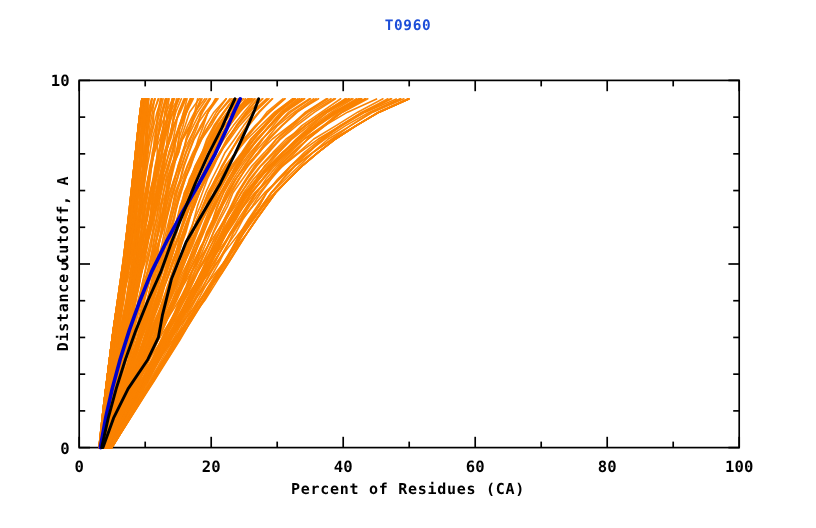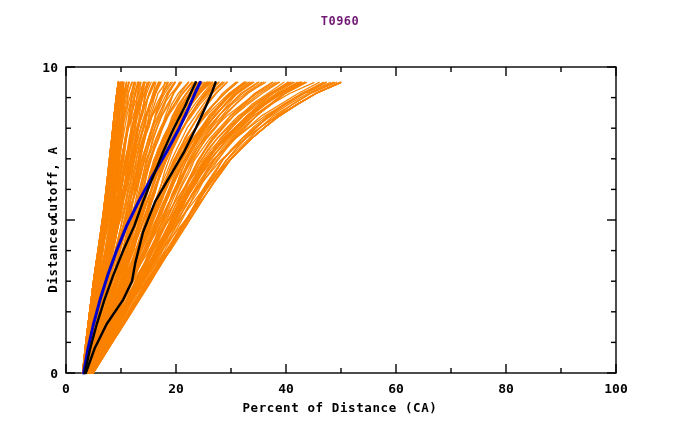--- a/index.html
+++ b/index.html
@@ -21,21 +21,21 @@
   }
   .chart-title {
     position: absolute;
     left: 0;
     top: 14px;
     width: 680px;
     text-align: center;
     font-family: "DejaVu Sans Mono", "Liberation Mono", monospace;
     font-size: 12px;
     font-weight: bold;
-    color: #701a75;
+    color: #1d4ed8;
     letter-spacing: 0.5px;
   }
   .xlabel {
     position: absolute;
     left: 0;
     top: 400px;
     width: 680px;
     text-align: center;
     font-family: "DejaVu Sans Mono", "Liberation Mono", monospace;
     font-size: 12.5px;
@@ -310,16 +310,16 @@
           <path d="M82.50 373.00 L90.11 361.82 L95.90 350.64 L102.06 339.46 L108.63 328.28 L115.51 317.10 L122.68 305.92 L130.10 294.73 L137.78 283.55 L145.71 272.37 L153.85 261.19 L162.19 250.01 L170.71 238.83 L179.41 227.65 L188.27 216.47 L197.29 205.29 L206.04 194.11 L213.65 182.93 L221.69 171.75 L229.73 160.57 L240.52 149.38 L251.82 138.20 L265.12 127.02 L279.47 115.84 L296.82 104.66 L315.88 93.48 L341.00 82.30" fill="none" stroke="#FA8200" stroke-width="1.3" stroke-linejoin="round"></path>
           <path d="M82.50 373.00 L90.56 361.82 L96.67 350.64 L103.18 339.46 L110.11 328.28 L117.38 317.10 L124.94 305.92 L132.79 294.73 L140.91 283.55 L149.29 272.37 L157.89 261.19 L166.70 250.01 L175.71 238.83 L184.90 227.65 L191.97 216.47 L199.00 205.29 L206.04 194.11 L213.65 182.93 L221.69 171.75 L229.73 160.57 L240.52 149.38 L251.82 138.20 L265.12 127.02 L279.47 115.84 L296.82 104.66 L315.88 93.48 L341.00 82.30" fill="none" stroke="#FA8200" stroke-width="1.3" stroke-linejoin="round"></path>
           <path d="M82.50 373.00 L91.02 361.82 L97.47 350.64 L104.33 339.46 L111.63 328.28 L119.29 317.10 L127.28 305.92 L135.56 294.73 L144.13 283.55 L152.97 272.37 L162.04 261.19 L170.87 250.01 L177.90 238.83 L184.94 227.65 L191.97 216.47 L199.00 205.29 L206.04 194.11 L213.65 182.93 L221.69 171.75 L229.73 160.57 L240.52 149.38 L251.82 138.20 L265.12 127.02 L279.47 115.84 L296.82 104.66 L315.88 93.48 L341.00 82.30" fill="none" stroke="#FA8200" stroke-width="1.3" stroke-linejoin="round"></path>
         </g>
         <path d="M83.60 373.00 L88.00 348.52 L93.50 324.04 L100.10 299.56 L107.80 275.08 L116.60 250.60 L126.50 226.12 L138.60 201.64 L151.80 177.16 L166.10 152.68 L179.30 128.20 L189.20 106.78 L195.80 91.48 L200.20 82.30" fill="none" stroke="#0000CC" stroke-width="3" stroke-linejoin="round" stroke-linecap="round"></path>
         <path d="M84.70 373.00 L90.20 348.52 L96.80 324.04 L104.50 299.56 L113.30 275.08 L123.20 250.60 L134.20 226.12 L143.00 201.64 L152.90 177.16 L162.80 152.68 L173.80 128.20 L184.80 106.78 L191.40 91.48 L195.80 82.30" fill="none" stroke="#000000" stroke-width="2.4" stroke-linejoin="round" stroke-linecap="round"></path>
         <path d="M85.80 373.00 L94.60 348.52 L106.70 324.04 L123.20 299.56 L132.00 281.20 L135.30 262.84 L143.00 232.24 L155.10 201.64 L169.40 177.16 L183.70 152.68 L195.80 128.20 L205.70 106.78 L212.30 91.48 L215.60 82.30" fill="none" stroke="#000000" stroke-width="2.4" stroke-linejoin="round" stroke-linecap="round"></path>
       </g>
   </svg>
 
-  <div class="xlabel">Percent of Distance (CA)</div>
+  <div class="xlabel">Percent of Residues (CA)</div>
   <div class="ylabel">Distance Cutoff, A</div>
 
 </div>
 
 </body></html>

